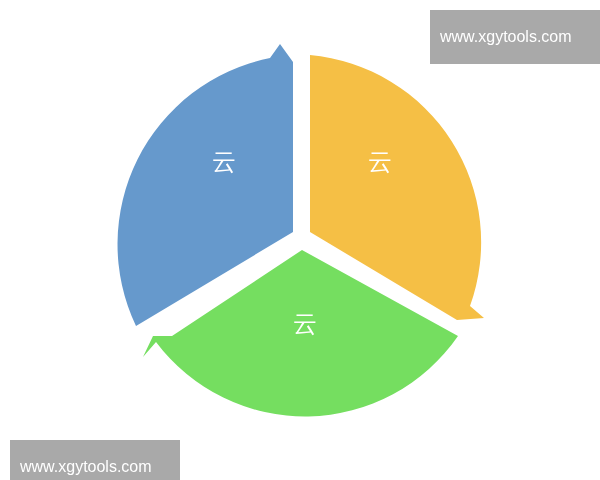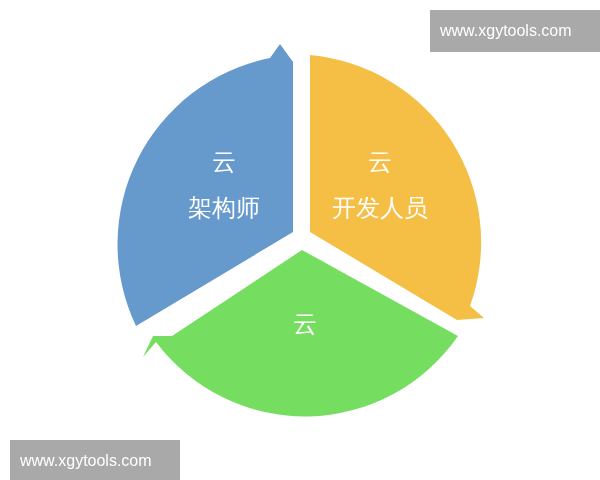--- a/index.html
+++ b/index.html
@@ -4,42 +4,40 @@
 <style>
   html, body { margin:0; padding:0; background:#ffffff; }
   body { width:600px; height:480px; position:relative; overflow:hidden;
          font-family:"DejaVu Sans", sans-serif; }
   .diagram { position:absolute; left:0; top:0; width:600px; height:480px; }
   .label { position:absolute; color:#ffffff; text-align:center; white-space:nowrap;
            font-family:"DejaVu Sans", sans-serif; font-size:24px; line-height:1; }
   .label .l1 { display:block; margin-bottom:22px; }
   .watermark { position:absolute; background:#a9a9a9; color:#ffffff;
                font-family:"Liberation Sans", sans-serif; font-size:16px;
-               line-height:30px; height:30px; padding:6px 10px; }
+               line-height:30px; height:30px; padding:12px 10px; }
 </style>
 </head>
 <body>
 
 <svg class="diagram" viewBox="0 0 600 480" xmlns="http://www.w3.org/2000/svg">
 
   <path d="M293,232 L293,62 L280,44 L270,58 A190,190 0 0 0 136,326 Z" fill="#6699cc"></path>
 
   <path d="M310,232 L310,55 A188,188 0 0 1 470,306 L484,318 L457,320 Z" fill="#f5bf45"></path>
 
   <path d="M302,250 L458,336 A186,186 0 0 1 156,342 L143,357 L153,336 L172,336 Z" fill="#75de60"></path>
 </svg>
 
 <div class="label" style="left:174px; top:150px; width:100px;">
   <span class="l1">云</span>
-  <span class="l2">架构师</span>
 </div>
 
 <div class="label" style="left:320px; top:150px; width:120px;">
   <span class="l1">云</span>
-  <span class="l2">开发人员</span>
 </div>
 
 <div class="label" style="left:230px; top:312px; width:150px;">
   <span class="l1">云</span>
 </div>
 
 <div class="watermark" style="left:430px; top:10px; width:150px;">www.xgytools.com</div>
 <div class="watermark" style="left:10px; top:440px; width:150px;">www.xgytools.com</div>
 
 </body></html>

